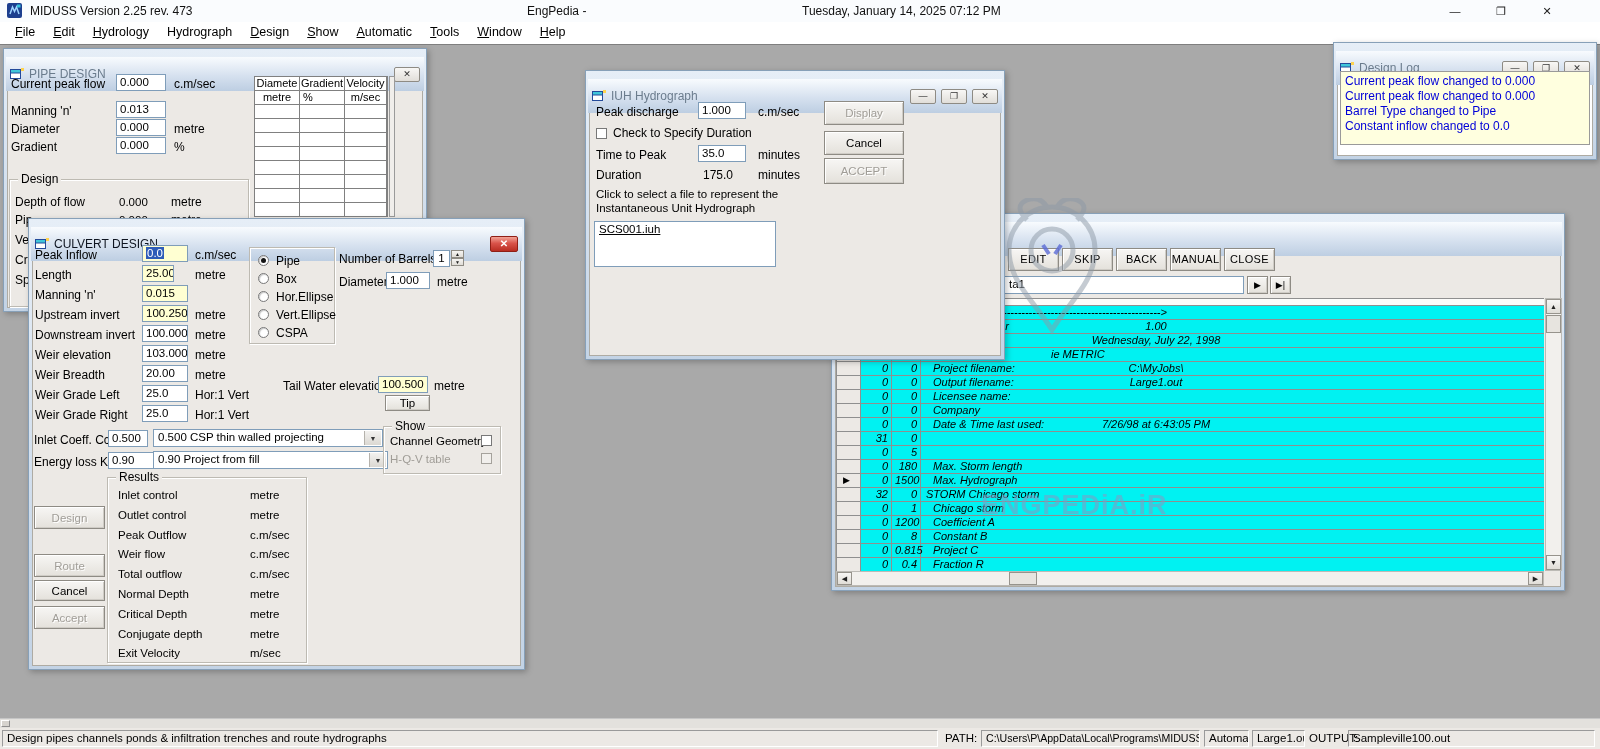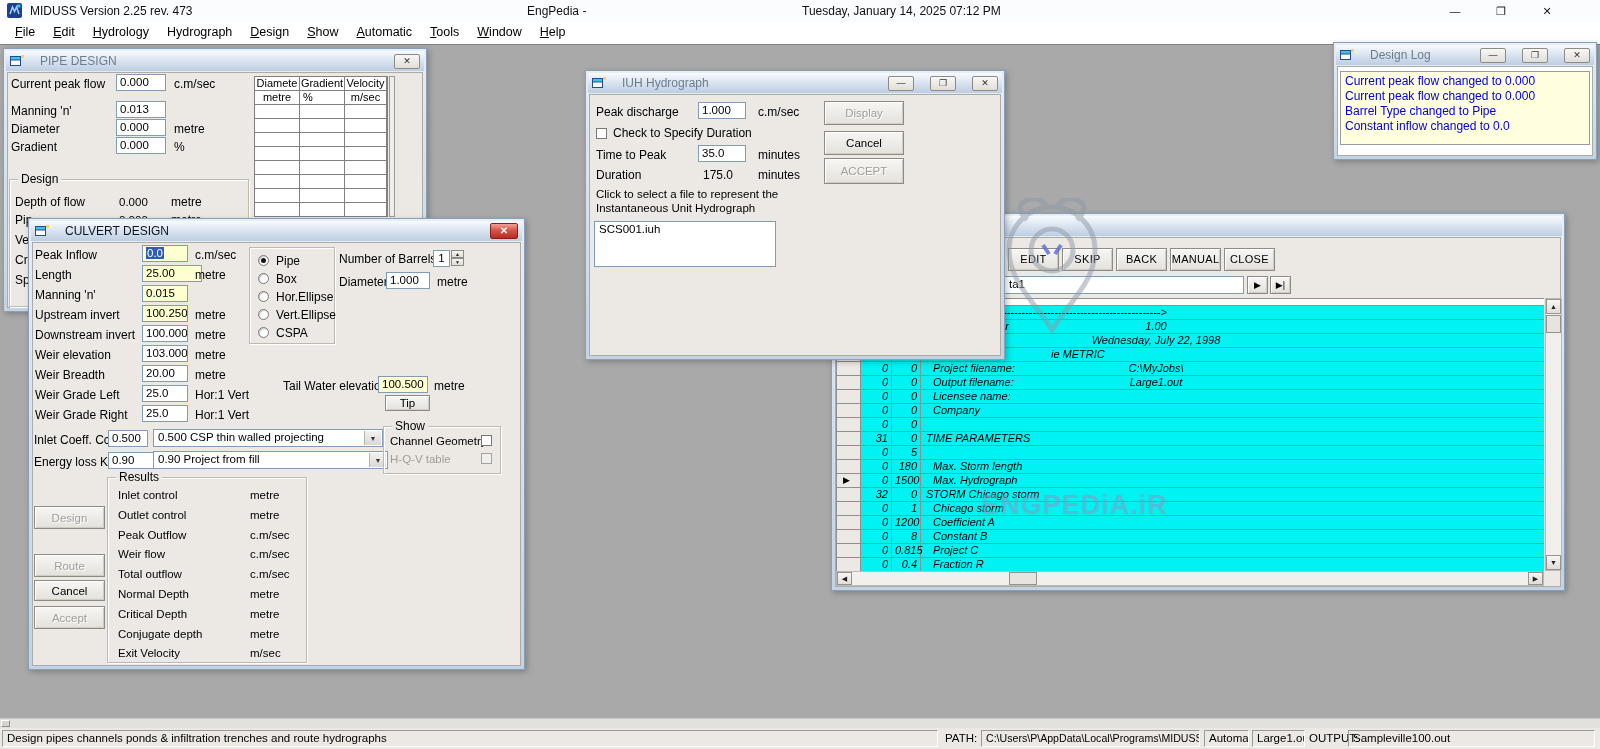--- a/index.html
+++ b/index.html
@@ -9,21 +9,21 @@
   #apptop{position:absolute;left:0;top:0;width:1600px;height:22px;background:#fafcfe;border-bottom:1px solid #dcdcdc;}
   #apptop .t{position:absolute;top:4px;font-size:12px;white-space:nowrap;color:#111;}
   .wc{position:absolute;top:2px;width:40px;height:18px;text-align:center;font-size:11px;line-height:18px;color:#222;}
   #appicon{position:absolute;left:7px;top:3px;}
   
   #menubar{position:absolute;left:0;top:22px;width:1600px;height:23px;background:#ffffff;border-bottom:1px solid #7f7f7f;padding-left:6px;box-sizing:border-box;white-space:nowrap;}
   .mi{display:inline-block;padding:0 9px;line-height:21px;font-size:12.5px;color:#000;}
   #mdi{position:absolute;left:0;top:45px;width:1600px;height:673px;background:#a9a9a9;}
   
   .win{position:absolute;box-sizing:border-box;border:1px solid #87a0b8;background:linear-gradient(#e6eef7,#c3d3e5);box-shadow:2px 2px 6px rgba(0,0,0,.25);}
-  .tbar{position:absolute;left:2px;top:2px;right:2px;height:20px;display:flex;align-items:center;gap:16px;padding:0 4px;font-size:12px;color:#6b7c8d;background:linear-gradient(#f8fbfe,#d6e1ef 55%,#bdcee2);}
+  .tbar{position:absolute;left:2px;top:8px;right:2px;height:34px;display:flex;align-items:center;gap:5px;padding:0 4px;font-size:12px;color:#6b7c8d;background:linear-gradient(#f8fbfe,#d6e1ef 55%,#bdcee2);}
   .win.active .tbar{color:#0e1420;}
   .client{position:absolute;left:3px;top:23px;right:3px;bottom:3px;background:#ece9e5;border:1px solid #aeaba3;}
   .cico{flex:0 0 auto;display:inline-flex;}
   .ctlbtn{width:26px;height:15px;background:linear-gradient(#f8f7f5,#e1ded9);border:1px solid #8e8b84;border-radius:2px;
           font-size:9px;line-height:13px;text-align:center;color:#333;box-sizing:border-box;}
   .xgrey{margin-left:auto;}
   .xred{margin-left:auto;width:28px;height:16px;background:linear-gradient(#f2a396,#d9534a 45%,#b92d22);border:1px solid #8f1f16;
         color:#fff;font-size:10px;font-weight:bold;text-align:center;line-height:14px;border-radius:2px;box-sizing:border-box;}
   .lbl{position:absolute;font-size:12px;white-space:nowrap;}
   .val{position:absolute;font-size:11.5px;white-space:nowrap;}
@@ -67,21 +67,21 @@
   .showrow{position:relative;height:18px;}
   .shlbl{position:absolute;left:6px;top:2px;font-size:11.5px;white-space:nowrap;}
   .shlbl.dis{color:#a09d97;}
   .showrow .cb{left:97px;top:2px;}
   .spin{position:absolute;box-sizing:border-box;width:13px;height:17px;}
   .spin div{height:8px;background:linear-gradient(#f6f5f3,#dfdcd6);border:1px solid #8e8b84;font-size:5px;line-height:6px;text-align:center;color:#222;box-sizing:border-box;}
   
   .iubtn{left:238px;width:80px;height:24px;}
   #iuh .iubtn:nth-of-type(1){top:30px}#iuh .iubtn:nth-of-type(2){top:60px}#iuh .iubtn:nth-of-type(3){top:87px;height:26px}
   .listbox{position:absolute;background:#fff;border:1px solid #7f9db9;font-size:11.5px;box-sizing:border-box;}
-  .listbox>div{padding:1px 4px;}
+  .listbox>div{padding:1px 4px;text-decoration:underline;}
   
   .logline{font-size:12px;line-height:15px;color:#0000d8;white-space:nowrap;}
   
   .gbtn{position:relative;display:inline-block;vertical-align:top;width:51px;height:23px;margin-right:3px;box-sizing:border-box;
         background:linear-gradient(#f7f6f4,#e4e1db);border:1px solid #8e8b84;box-shadow:inset 1px 1px 0 #fff,inset -1px -1px 0 #cfccc6;
         font-size:11px;text-align:center;line-height:21px;letter-spacing:.3px;}
   #gridtable{position:absolute;box-sizing:border-box;border-left:1px solid #8f8f8f;border-top:1px solid #8f8f8f;background:#00f2f2;overflow:hidden;}
   #gridhead{height:6px;background:#fcfcfa;border-bottom:1px solid #8f8f8f;}
   .drow{display:flex;height:14px;box-sizing:border-box;border-bottom:1px solid #8f8f8f;background:#00f2f2;font:italic 11px "Liberation Sans",sans-serif;}
   .dmark{width:23px;background:#ece9e5;border-right:1px solid #8f8f8f;position:relative;flex:0 0 auto;}
@@ -267,21 +267,21 @@
     <div style="position:absolute;left:0;top:26px;width:100%">
 
         <div class="cvrow">
           <span class="lbl" style="left:6px;top:3px">Peak Inflow</span>
           <span class="tb yellow" style="left:113px;top:0;width:46px"><span class="tval sel">0.0</span></span>
           <span class="lbl" style="left:166px;top:3px">c.m/sec</span>
         </div>
 
         <div class="cvrow">
           <span class="lbl" style="left:6px;top:3px">Length</span>
-          <span class="tb yellow" style="left:113px;top:0;width:60px"><span class="tval">25.00</span></span>
+          <span class="tb yellow" style="left:113px;top:0;width:32px"><span class="tval">25.00</span></span>
           <span class="lbl" style="left:166px;top:3px">metre</span>
         </div>
 
         <div class="cvrow">
           <span class="lbl" style="left:6px;top:3px">Manning 'n'</span>
           <span class="tb yellow" style="left:113px;top:0;width:46px"><span class="tval">0.015</span></span>
           <span class="lbl" style="left:166px;top:3px"></span>
         </div>
 
         <div class="cvrow">
@@ -528,27 +528,27 @@
             <span class="dmark"></span>
             <span class="dc dc1">0</span>
             <span class="dc dc2">0</span>
             <span class="dtext"><span class="dlabel">Company</span><span class="dvalue"></span></span>
           </div>
 
           <div class="drow sub">
             <span class="dmark"></span>
             <span class="dc dc1">0</span>
             <span class="dc dc2">0</span>
+            <span class="dtext"><span class="dlabel">Date &amp; Time last used:</span><span class="dvalue">7/26/98 at 6:43:05 PM</span></span>
           </div>
 
           <div class="drow">
             <span class="dmark"></span>
             <span class="dc dc1">31</span>
             <span class="dc dc2">0</span>
-            <span class="dtext"><span class="dlabel">TIME PARAMETERS</span><span class="dvalue"></span></span>
           </div>
 
           <div class="drow sub">
             <span class="dmark"></span>
             <span class="dc dc1">0</span>
             <span class="dc dc2">5</span>
           </div>
 
           <div class="drow sub">
             <span class="dmark"></span>

